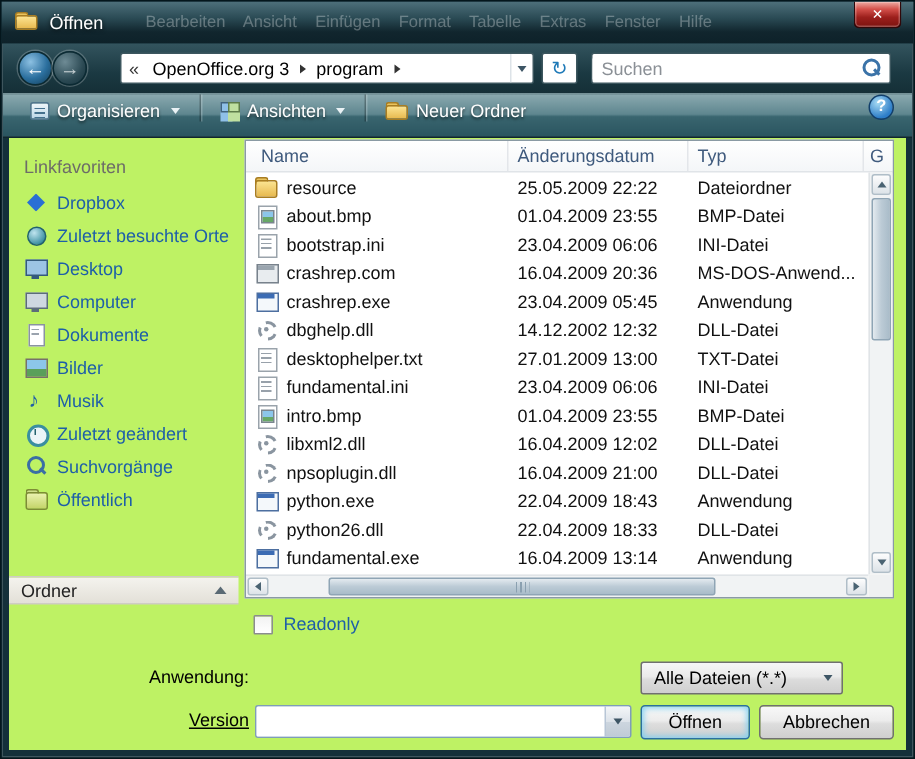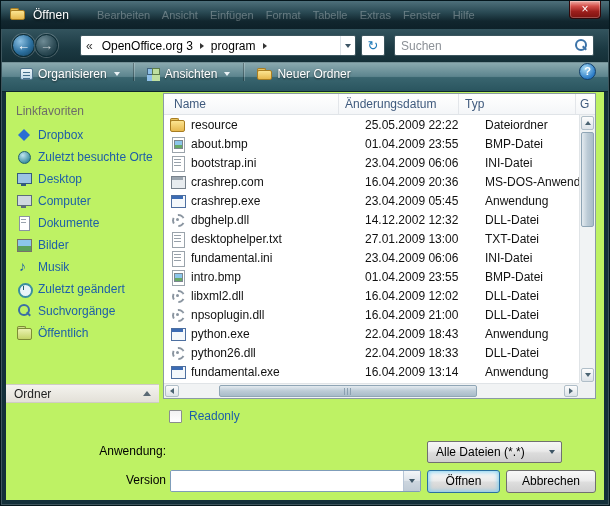--- a/index.html
+++ b/index.html
@@ -117,21 +117,21 @@
     border-bottom:1px solid #e0e4e8;color:#3f5a7d;}
   .f-hcell{display:flex;align-items:center;padding-left:6px;border-right:1px solid #e3e6ea;cursor:pointer;white-space:nowrap;overflow:hidden;}
   .f-hc0{width:175px;padding-left:10px;}
   .f-hc1{width:120px;}
   .f-hc2{width:117px;}
   .f-hc3{flex:1;border-right:none;padding-left:4px;}
   .f-body{position:absolute;left:0;top:21px;width:416px;bottom:15px;overflow:hidden;}
   .f-row{display:flex;align-items:center;height:19px;cursor:pointer;}
   .f-ico{width:15px;height:14px;position:relative;flex:0 0 15px;margin:0 6px 0 6px;}
   .f-name{width:148px;flex:none;white-space:nowrap;overflow:hidden;color:#111;}
-  .f-date{width:120px;flex:none;padding-left:6px;color:#111;white-space:nowrap;margin-left:20px;}
+  .f-date{width:120px;flex:none;padding-left:6px;color:#111;white-space:nowrap;}
   .f-type{flex:1;padding-left:6px;color:#111;white-space:nowrap;overflow:hidden;}
 
   
   .fi-folder::before{content:"";position:absolute;left:0;top:0;width:7px;height:4px;background:#e9c45f;border:1px solid #a87d22;border-bottom:none;border-radius:2px 2px 0 0;}
   .fi-folder::after{content:"";position:absolute;left:0;top:2px;right:0;bottom:0;background:linear-gradient(180deg,#fce491,#e7b94f);border:1px solid #a87d22;border-radius:2px;}
   .fi-bmp::before{content:"";position:absolute;left:2px;top:0;width:11px;height:14px;background:#fff;border:1px solid #9aa3ab;}
   .fi-bmp::after{content:"";position:absolute;left:4px;top:3px;width:7px;height:7px;background:linear-gradient(180deg,#8cc6ea 55%,#67a867 55%);border:1px solid #7b868f;}
   .fi-ini::before,.fi-txt::before{content:"";position:absolute;left:2px;top:0;width:11px;height:14px;background:#fff;border:1px solid #9aa3ab;}
   .fi-ini::after,.fi-txt::after{content:"";position:absolute;left:4px;top:3px;width:7px;height:8px;
     background:repeating-linear-gradient(180deg,#98a1aa 0 1px,transparent 1px 3px);}
@@ -162,21 +162,21 @@
   .hs-grip{width:9px;height:7px;background:repeating-linear-gradient(90deg,#8aa0b0 0 1px,transparent 1px 3px);}
   .scroll-corner{position:absolute;right:0;bottom:0;width:16px;height:15px;background:#eff1f2;}
 
   
   .checkbox{position:absolute;left:163px;top:318px;width:13px;height:13px;border:1px solid #8b8d8f;border-radius:1px;
     background:linear-gradient(180deg,#f2f2f2,#ffffff);cursor:pointer;}
   .readonly-label{position:absolute;left:183px;top:317px;color:#1e5fa8;cursor:pointer;}
 
   .field-label{position:absolute;left:84px;width:76px;text-align:right;color:#000;}
   .lbl-filename{top:352px;}
-  .lbl-version{top:381px;}
+  .lbl-version{top:381px;text-decoration:underline;}
 
   .combo{position:absolute;display:flex;border:1px solid #7f9db9;background:#fff;border-radius:2px;overflow:hidden;}
   .combo input{flex:1;border:0;outline:none;padding:0 5px;font:12px "Liberation Sans",sans-serif;color:#000;min-width:0;}
   .combo-arrow{width:17px;flex:none;border-left:1px solid #b8c6d6;display:flex;align-items:center;justify-content:center;cursor:pointer;
     background:linear-gradient(180deg,#f4f6f8,#dde3ea 50%,#cdd6df 50%,#c0cbd6);}
   .cmb-filename{left:164px;top:349px;width:251px;height:22px;}
   .cmb-version{left:164px;top:378px;width:251px;height:22px;}
   .select{position:absolute;display:flex;align-items:center;border:1px solid #707070;border-radius:2px;cursor:pointer;
     background:linear-gradient(180deg,#f6f6f6,#eaeaea 45%,#dcdcdc 55%,#cfcfcf);padding:0 6px 0 8px;}
   .sel-filetype{left:421px;top:349px;width:135px;height:22px;}

